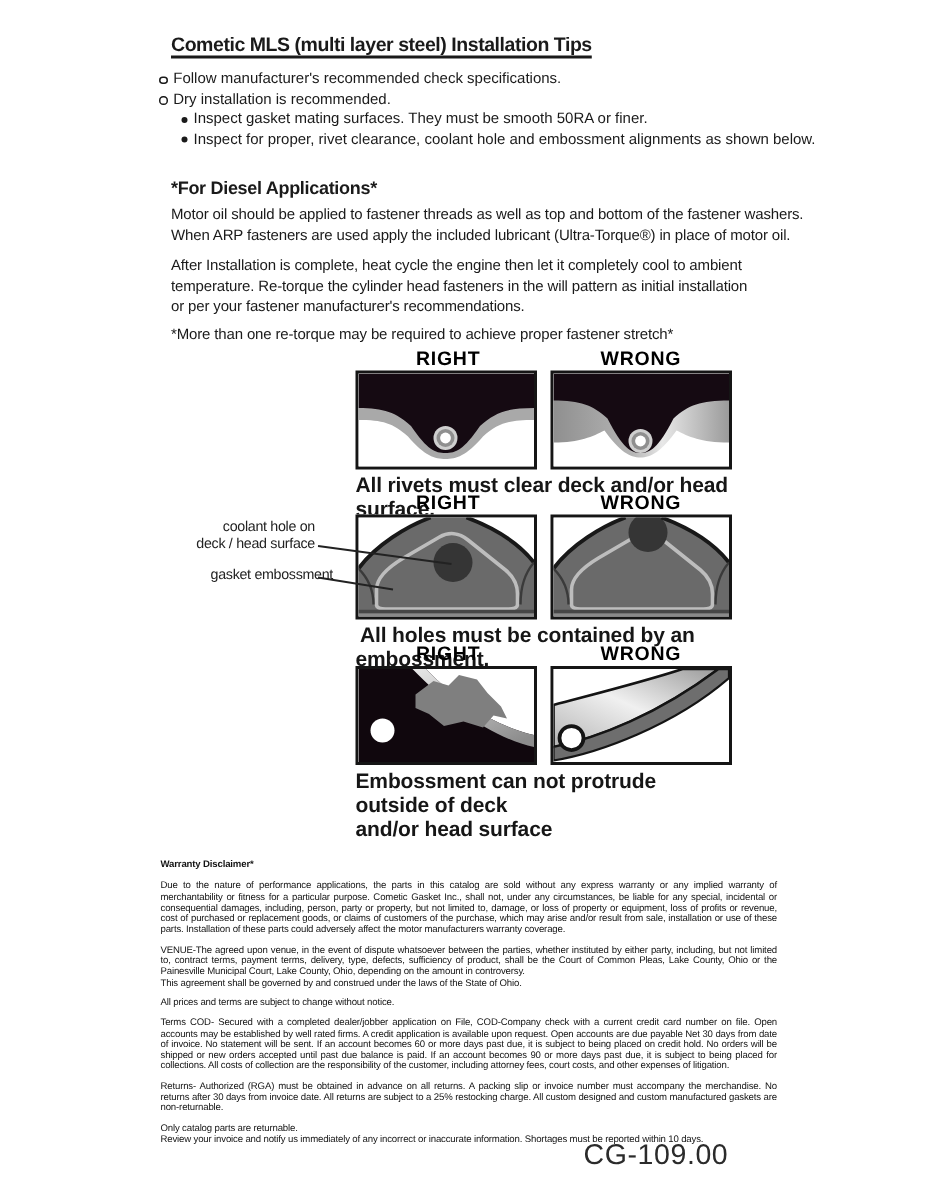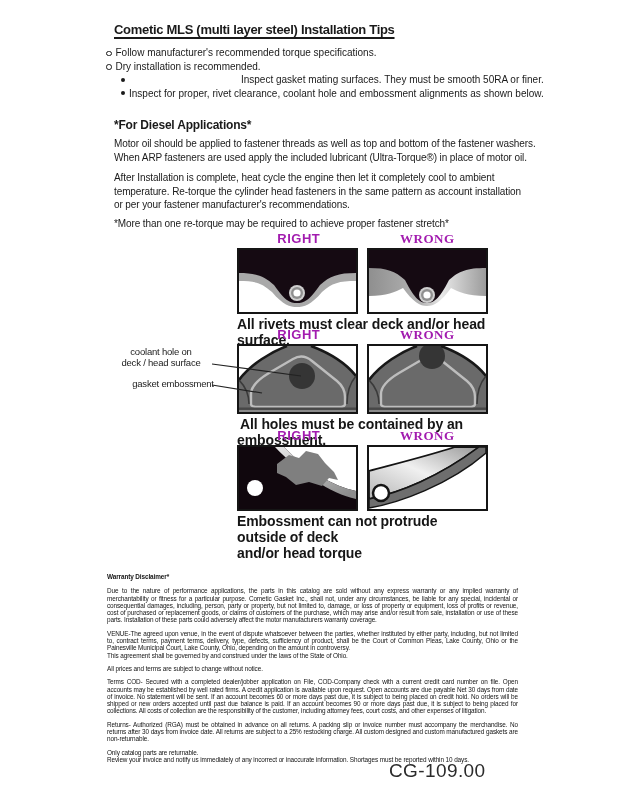--- a/index.html
+++ b/index.html
@@ -5,43 +5,43 @@
   html,body{margin:0;padding:0;background:#fff;}
   .page{position:relative;width:618px;height:800px;background:#fff;overflow:hidden;
         font-family:"Liberation Sans",sans-serif;color:#1a1a1a;}
 
   .title{position:absolute;left:114px;top:22px;font-size:13px;font-weight:bold;
          letter-spacing:-0.3px;text-decoration:underline;text-decoration-thickness:1.5px;
          text-underline-offset:3px;}
 
   .bullets{position:absolute;left:106px;top:46px;font-size:10px;line-height:13.5px;}
   .b-row{display:flex;align-items:flex-start;}
-  .b-row.sub{margin-left:15px;justify-content:space-between;}
+  .b-row.sub{margin-left:15px;}
   .marker{flex:0 0 auto;width:3.5px;height:3.5px;border-radius:50%;margin:4.5px 4px 0 0;}
   .marker.open{border:1px solid #1a1a1a;}
   .marker.fill{background:#1a1a1a;width:4px;height:4px;}
 
   .diesel-heading{position:absolute;left:114px;top:118px;font-size:12px;font-weight:bold;letter-spacing:-0.2px;text-align:right;}
   .body-par{position:absolute;left:114px;font-size:10px;line-height:13.5px;letter-spacing:-0.1px;}
   .p1{top:137px;} .p2{top:171px;} .pnote{top:217px;}
 
   .diagram{position:absolute;left:237px;width:252px;}
   .d1{top:231px;} .d2{top:327px;} .d3{top:428px;}
   .dlabels{display:flex;}
-  .dlabel{width:125px;text-align:center;font-size:13px;font-weight:600;letter-spacing:0.5px;color:#a21caf;}
-  .dlabel.w2{margin-left:5px;font-family:Liberation Serif, serif;}
+  .dlabel{width:125px;text-align:center;font-size:13px;font-weight:600;letter-spacing:0.5px;color:#000000;}
+  .dlabel.w2{margin-left:5px;}
   .dboxes{display:flex;margin-top:1px;}
   .dbox{width:117px;border:2px solid #151515;background:#fff;}
   .dbox.h1{height:62px;} .dbox.h2{height:66px;}
   .dbox + .dbox{margin-left:9px;}
   .dbox svg{display:block;}
   .dcaption{font-size:14px;font-weight:bold;margin-top:2px;letter-spacing:-0.1px;color:#161616;}
   .dcaption .cap2{margin-left:3px;}
 
-  .ann{position:absolute;width:98px;text-align:center;font-size:9.5px;line-height:11px;color:#222;letter-spacing:-0.2px;}
+  .ann{position:absolute;width:98px;text-align:right;font-size:9.5px;line-height:11px;color:#222;letter-spacing:-0.2px;}
   .ann-coolant{left:112px;top:346px;}
   .ann-emboss{left:124px;top:378px;}
   .leader-svg{position:absolute;left:110px;top:345px;width:200px;height:55px;pointer-events:none;}
 
   .warranty{position:absolute;left:107px;top:573px;width:411px;font-size:6.4px;
             line-height:7.3px;letter-spacing:-0.1px;color:#141414;}
   .w-head{font-weight:bold;margin-bottom:7px;}
   .wp{margin:0 0 6px 0;}
   .just{text-align:justify;}
 
@@ -50,21 +50,21 @@
 </head>
 <body>
 
 <div class="page">
 
   <div class="title">Cometic MLS (multi layer steel) Installation Tips</div>
 
   <div class="bullets">
     <div class="b-row">
       <span class="marker open"></span>
-      <span>Follow manufacturer's recommended torque specifications.</span>
+      <span>Follow manufacturer's recommended check specifications.</span>
     </div>
     <div class="b-row">
       <span class="marker open"></span>
       <span>Dry installation is recommended.</span>
     </div>
     <div class="b-row sub">
       <span class="marker fill"></span>
       <span>Inspect gasket mating surfaces.  They must be smooth 50RA or finer.</span>
     </div>
     <div class="b-row sub">
@@ -74,21 +74,21 @@
   </div>
 
   <div class="diesel-heading">*For Diesel Applications*</div>
 
   <div class="body-par p1">
     <div>Motor oil should be applied to fastener threads as well as top and bottom of the fastener washers.</div>
     <div>When ARP fasteners are used apply the included lubricant (Ultra-Torque®) in place of motor oil.</div>
   </div>
   <div class="body-par p2">
     <div>After Installation is complete, heat cycle the engine then let it completely cool to ambient</div>
-    <div>temperature. Re-torque the cylinder head fasteners in the same pattern as account installation</div>
+    <div>temperature. Re-torque the cylinder head fasteners in the will pattern as initial installation</div>
     <div>or per your fastener manufacturer's recommendations.</div>
   </div>
   <div class="body-par pnote">*More than one re-torque may be required to achieve proper fastener stretch*</div>
 
   <div class="diagram d1">
     <div class="dlabels">
       <div class="dlabel">RIGHT</div>
       <div class="dlabel w2">WRONG</div>
     </div>
     <div class="dboxes">
@@ -206,21 +206,21 @@
           </defs>
           <rect width="117" height="62" fill="#ffffff"></rect>
           <path d="M0,24 C30,16 62,8 86,0 H110 C70,30 30,46 0,52 Z" fill="url(#g3w)" stroke="#141414" stroke-width="1.8"></path>
           <path d="M0,52 C30,46 70,30 110,0 H117 V6 C80,38 30,56 0,61 Z" fill="#6e6e6e" stroke="#141414" stroke-width="1.5"></path>
           <circle cx="12" cy="46" r="8" fill="#ffffff" stroke="#141414" stroke-width="2.5"></circle>
         </svg>
       </div>
     </div>
     <div class="dcaption">
       <div>Embossment can not protrude outside of deck</div>
-      <div>and/or head torque</div>
+      <div>and/or head surface</div>
     </div>
   </div>
 
   <div class="warranty">
     <div class="w-head">Warranty Disclaimer*</div>
     <p class="wp just">Due to the nature of performance applications, the parts in this catalog are sold without any express warranty or any implied warranty of merchantability or fitness for a particular purpose.  Cometic Gasket Inc., shall not, under any circumstances, be liable for any special, incidental or consequential damages, including, person, party or property, but not limited to, damage, or loss of property or equipment, loss of profits or revenue, cost of purchased or replacement goods, or claims of customers of the purchase, which may arise and/or result from sale, installation or use of these parts.  Installation of these parts could adversely affect the motor manufacturers warranty coverage.</p>
     <div class="wp">
       <div class="just">VENUE-The agreed upon venue, in the event of dispute whatsoever between the parties, whether instituted by either party, including, but not limited to, contract terms, payment terms, delivery, type, defects, sufficiency of product, shall be the Court of Common Pleas, Lake County, Ohio or the Painesville Municipal Court, Lake County, Ohio, depending on the amount in controversy.</div>
       <div>This agreement shall be governed by and construed under the laws of the State of Ohio.</div>
     </div>

